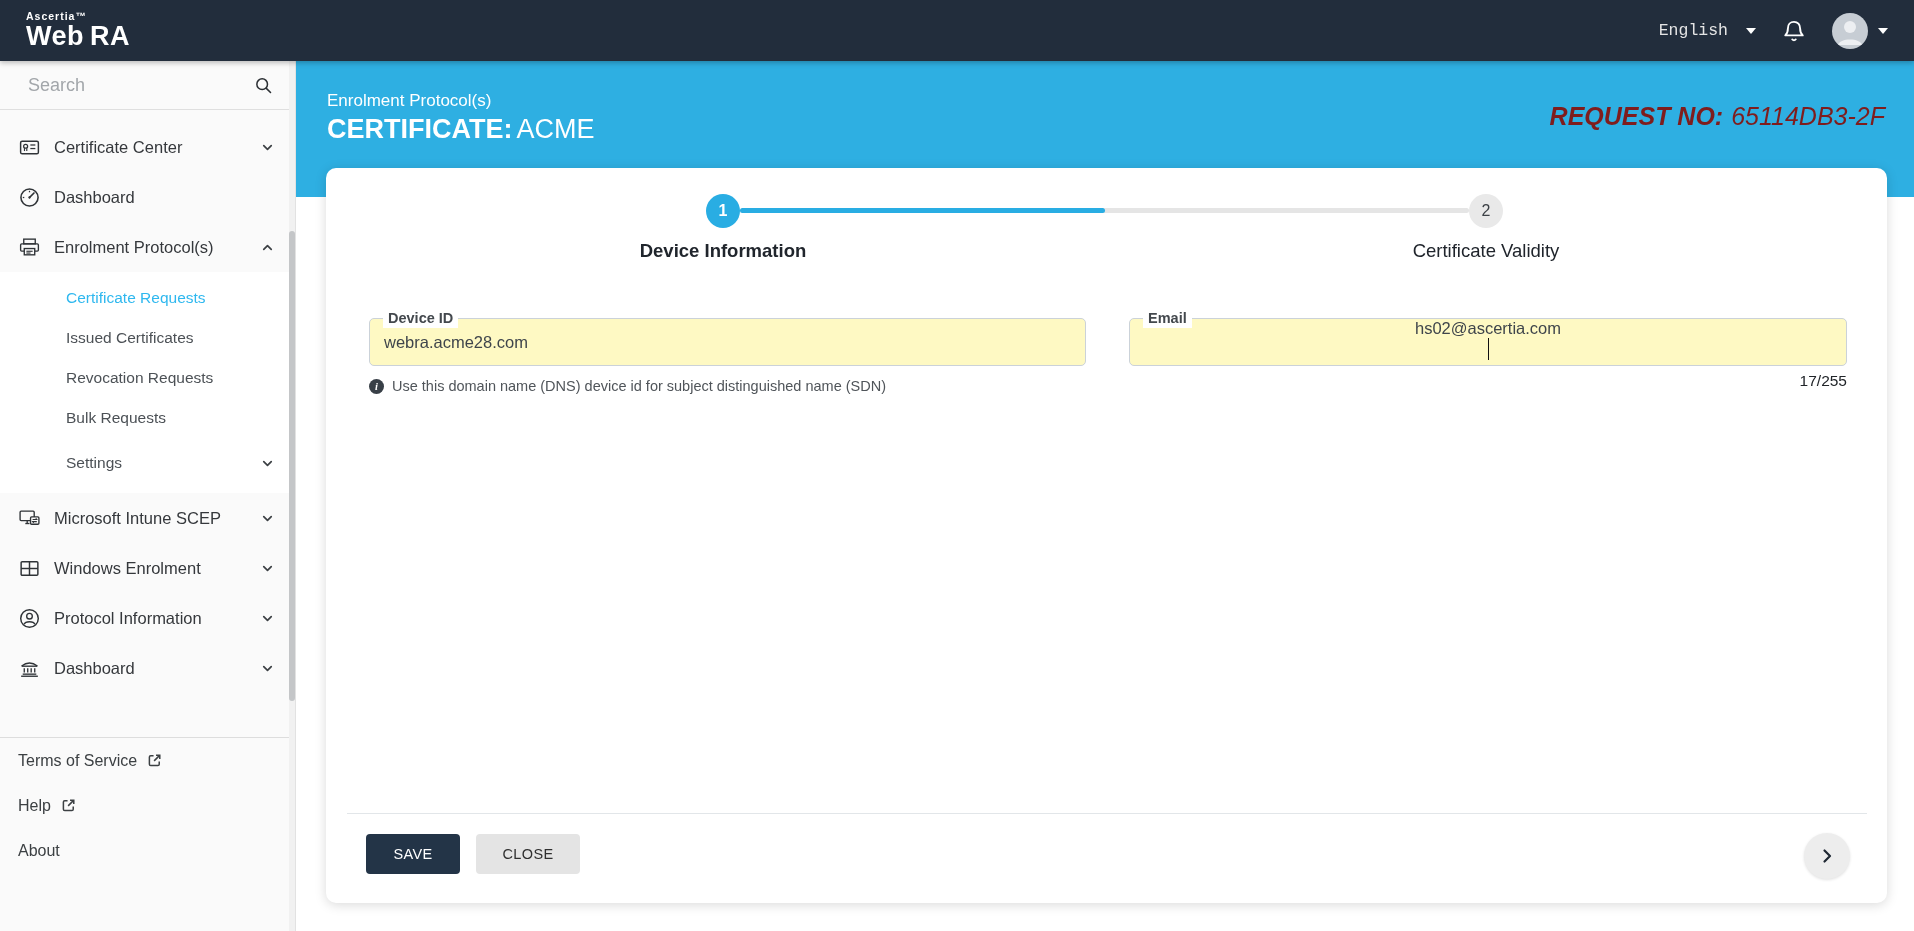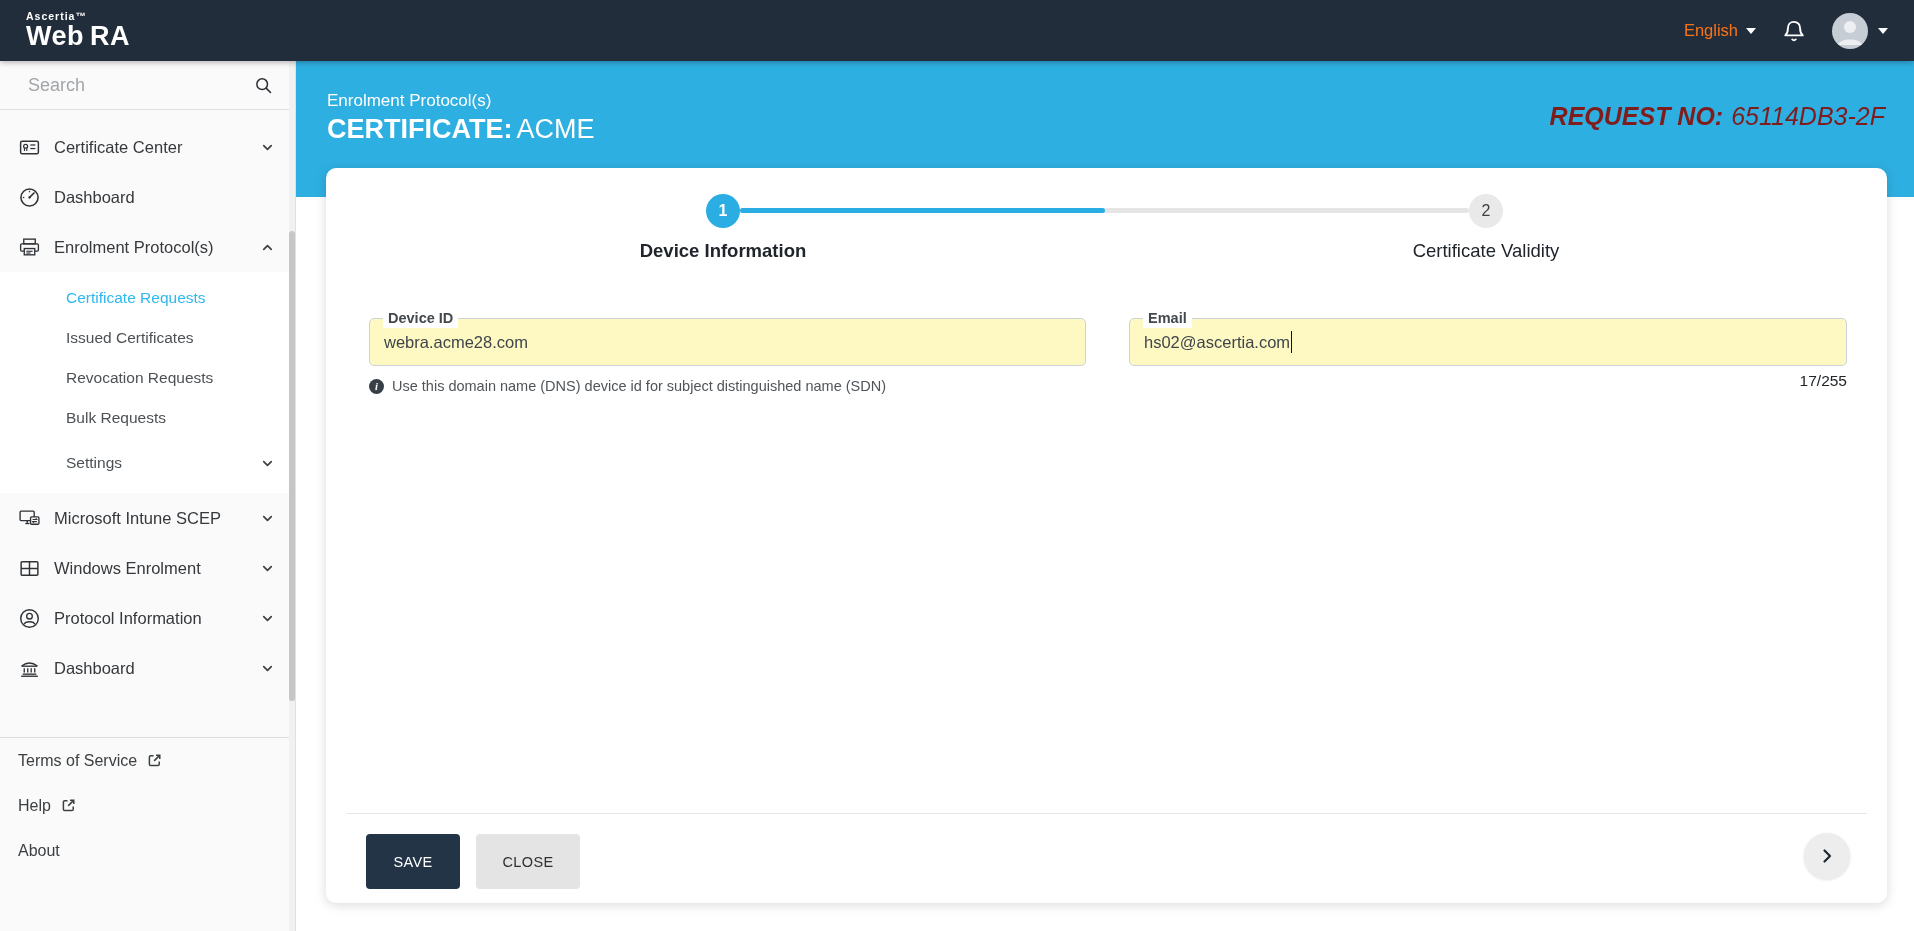--- a/index.html
+++ b/index.html
@@ -8,21 +8,21 @@
 
   
   .topbar { position:absolute; left:0; top:0; width:1914px; height:61px;
             background:#222D3C; display:flex; align-items:center;
             justify-content:space-between; padding:0 26px 0 26px; z-index:30;
             box-shadow:0 2px 5px rgba(0,0,0,.25); }
   .brand { display:flex; flex-direction:column; line-height:1; cursor:pointer; }
   .brand-top { color:#fff; font-size:10.5px; letter-spacing:1px; font-weight:600; margin-bottom:2px;}
   .brand-main { color:#fff; font-size:27px; font-weight:600; letter-spacing:.5px; display:flex; gap:6px;}
   .top-right { display:flex; align-items:center; gap:24px; }
-  .lang { display:flex; align-items:center; gap:8px; color:#f97316; font-size:16.5px; cursor:pointer;}
+  .lang { display:flex; align-items:center; gap:18px; color:#e5e5e5; font-size:16.5px; cursor:pointer;font-family:Liberation Mono, monospace;}
   .caret-down { width:0; height:0; border-left:5px solid transparent;
                 border-right:5px solid transparent; border-top:6px solid #fff; }
   .bell { width:28px; height:28px; cursor:pointer; }
   .avatar-wrap { display:flex; align-items:center; gap:10px; cursor:pointer; }
   .avatar { width:36px; height:36px; border-radius:50%; background:#C7CDD4; overflow:hidden; }
 
   
   .sidebar { position:absolute; left:0; top:61px; width:296px; bottom:0;
              background:#FAFAFA; border-right:1px solid #E2E2E2; z-index:10; }
   .sb-track { position:absolute; right:0; top:0; bottom:0; width:6px; background:#F1F1F1; }
@@ -79,34 +79,34 @@
   .field { position:absolute; top:150px; height:48px; border:1px solid #CBD2D9;
            border-radius:5px; background:#fef9c3; }
   .field-device { left:43px;  width:717px; }
   .field-email  { left:803px; width:718px; }
   .float-label { position:absolute; left:13px; top:-10px; background:#fff; padding:0 5px;
                  font-size:14.5px; font-weight:700; color:#43484D; line-height:1.3; }
   .field input { width:100%; height:100%; border:none; outline:none; background:transparent;
                  font-size:16.5px; color:#3F454B; padding:0 14px; font-family:inherit;
                  border-radius:5px; }
   .email-box { display:flex; align-items:center; padding:0 14px; height:100%;
-               font-size:16.5px; color:#3F454B; cursor:text; }
+               font-size:16.5px; color:#3F454B; cursor:text;flex-direction:column; }
   .text-caret { width:1px; height:22px; background:#111; margin-left:1px; }
 
   .hint { position:absolute; left:43px; top:210px; display:flex; align-items:center;
           gap:8px; font-size:14.5px; color:#50555A; }
   .info-i { width:15px; height:15px; border-radius:50%; background:#383F47; color:#fff;
             display:inline-flex; align-items:center; justify-content:center;
             font-size:10.5px; font-family:"Liberation Serif", serif; font-style:italic; font-weight:700;}
   .info-i::before { content:"i"; }
   .counter { position:absolute; left:803px; width:718px; top:204px; text-align:right;
              font-size:15.5px; color:#212529; }
 
   .card-divider { position:absolute; left:21px; right:20px; top:645px; height:1px; background:#E2E6E9; }
-  .btn { position:absolute; top:666px; height:55px; border:none; border-radius:4px;
+  .btn { position:absolute; top:666px; height:40px; border:none; border-radius:4px;
          font-size:14.5px; font-family:inherit; cursor:pointer; letter-spacing:.4px; }
   .btn-save  { left:40px;  width:94px;  background:#233447; color:#fff; }
   .btn-close { left:150px; width:104px; background:#E4E4E4; color:#2F2F2F; }
   .btn-next { position:absolute; left:1478px; top:665px; width:46px; height:46px;
               border-radius:50%; background:#EDEDED; border:none; cursor:pointer;
               display:flex; align-items:center; justify-content:center;
               box-shadow:0 1px 3px rgba(0,0,0,.12); }
   .btn-next svg { width:20px; height:20px; }
 </style>
 </head>

